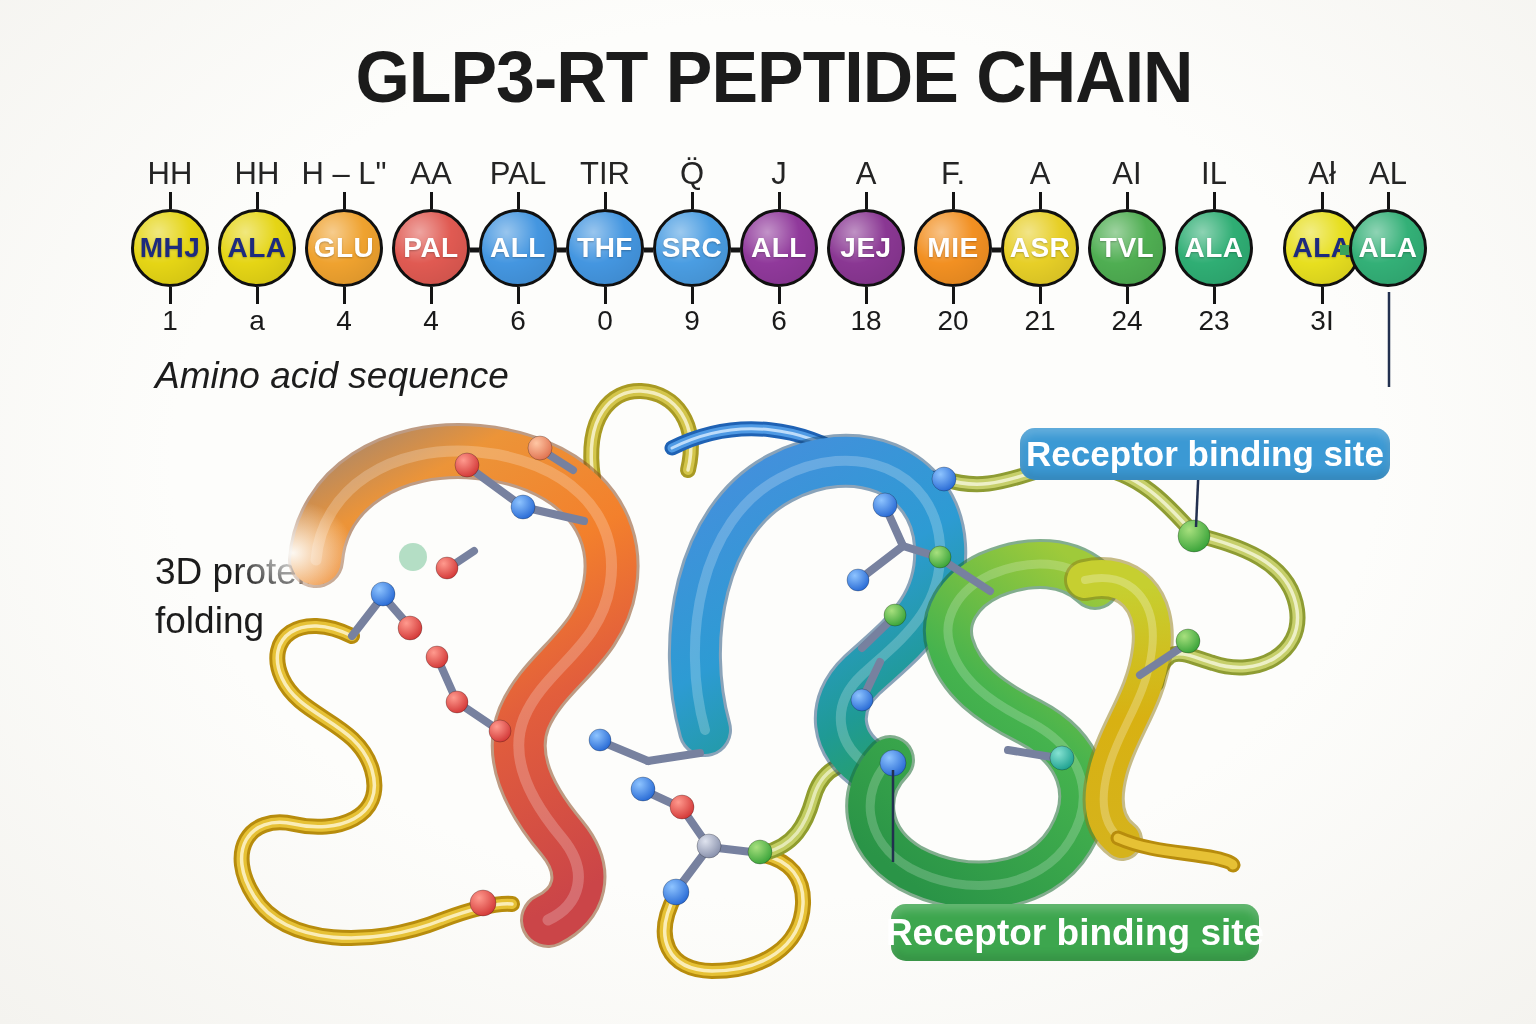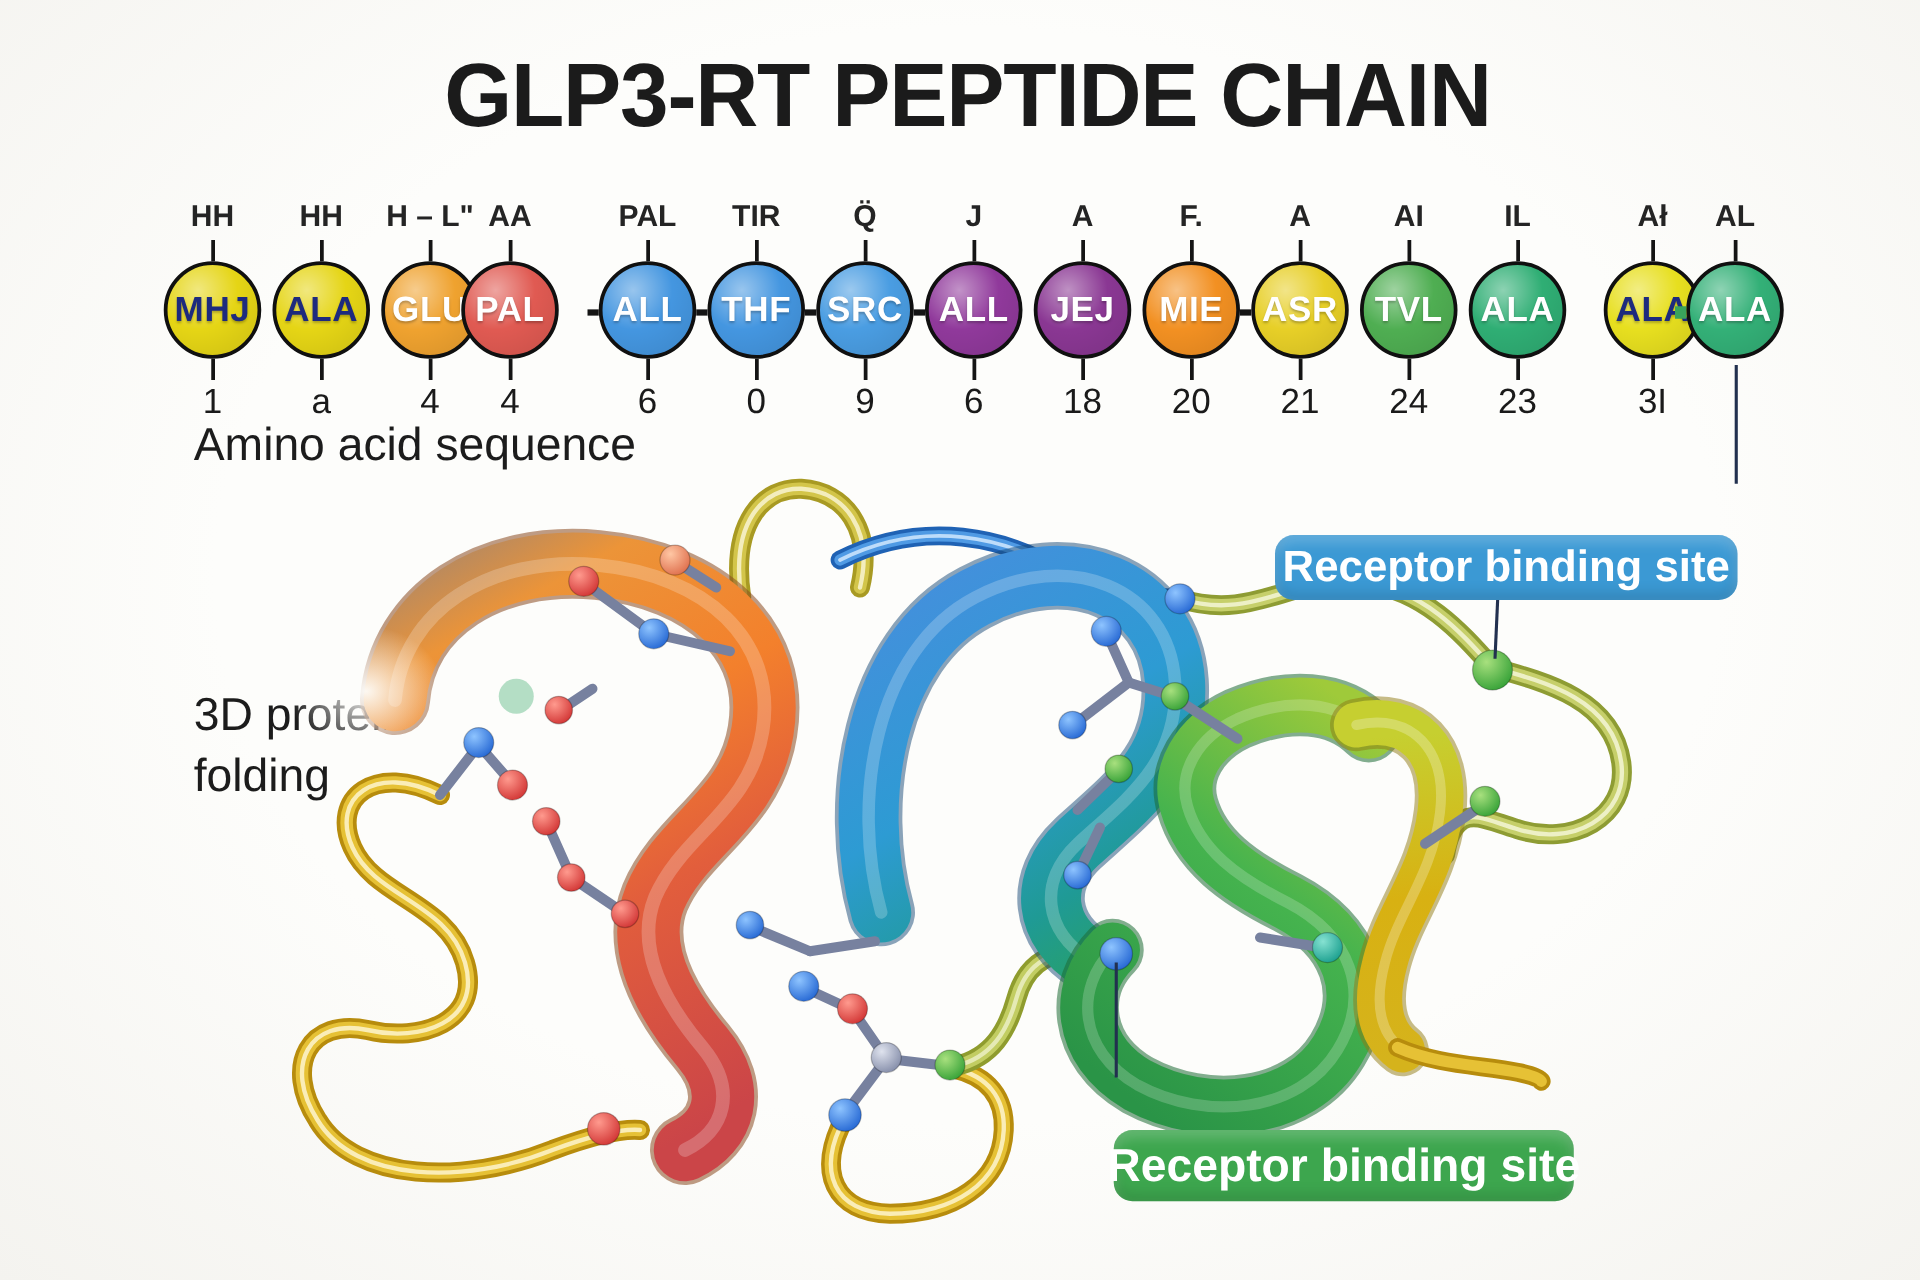--- a/index.html
+++ b/index.html
@@ -8,25 +8,25 @@
     background:radial-gradient(ellipse at 50% 45%, #fdfdfb 55%, #f4f3ef 100%);
     font-family:"Liberation Sans", sans-serif;
     padding-left:12px;
   }
   .title{
     position:absolute;left:0;right:0;top:36px;text-align:center;
     font-size:72px;font-weight:800;color:#1b1b1b;letter-spacing:-1px;
     transform:scaleX(0.97);white-space:nowrap;
   }
   .caption{position:absolute;font-size:37px;color:#1c1c1c;line-height:1.32;}
-  #cap-seq{left:155px;top:332px;}
+  #cap-seq{left:155px;top:352px;font-style:italic;}
   #cap-fold{left:155px;top:548px;width:260px;}
   
   .residue{position:absolute;top:156px;width:88px;text-align:center;}
-  .rlabel{height:36px;font-size:24px;font-weight:700;color:#242424;white-space:nowrap;
+  .rlabel{height:36px;font-size:31px;font-weight:400;color:#242424;white-space:nowrap;
           display:flex;align-items:center;justify-content:center;}
   .tick{width:3px;height:17px;background:#141414;margin:0 auto;}
   .ball{
     width:72px;height:72px;border-radius:50%;border:3px solid #101010;margin:0 auto;
     display:flex;align-items:center;justify-content:center;
     font-size:28px;font-weight:800;letter-spacing:.5px;
     background-image:radial-gradient(circle at 34% 28%, rgba(255,255,255,.45), rgba(255,255,255,0) 45%, rgba(0,0,0,.10) 95%);
     text-shadow:0 1px 2px rgba(0,0,0,.25);
   }
   .rnum{margin-top:1px;font-size:28px;font-weight:500;color:#1a1a1a;}
@@ -66,21 +66,21 @@
         <div class="tick"></div>
         <div class="rnum">a</div>
       </div>
       <div class="residue" style="left: 300px;">
         <div class="rlabel">H – L"</div>
         <div class="tick"></div>
         <div class="ball" style="background-color: rgb(239, 162, 47); color: rgb(255, 255, 255);">GLU</div>
         <div class="tick"></div>
         <div class="rnum">4</div>
       </div>
-      <div class="residue" style="left: 364px;">
+      <div class="residue" style="left: 387px;">
         <div class="rlabel">AA</div>
         <div class="tick"></div>
         <div class="ball" style="background-color: rgb(224, 90, 82); color: rgb(255, 255, 255);">PAL</div>
         <div class="tick"></div>
         <div class="rnum">4</div>
       </div>
       <div class="residue" style="left: 474px;">
         <div class="rlabel">PAL</div>
         <div class="tick"></div>
         <div class="ball" style="background-color: rgb(68, 150, 224); color: rgb(255, 255, 255);">ALL</div>

